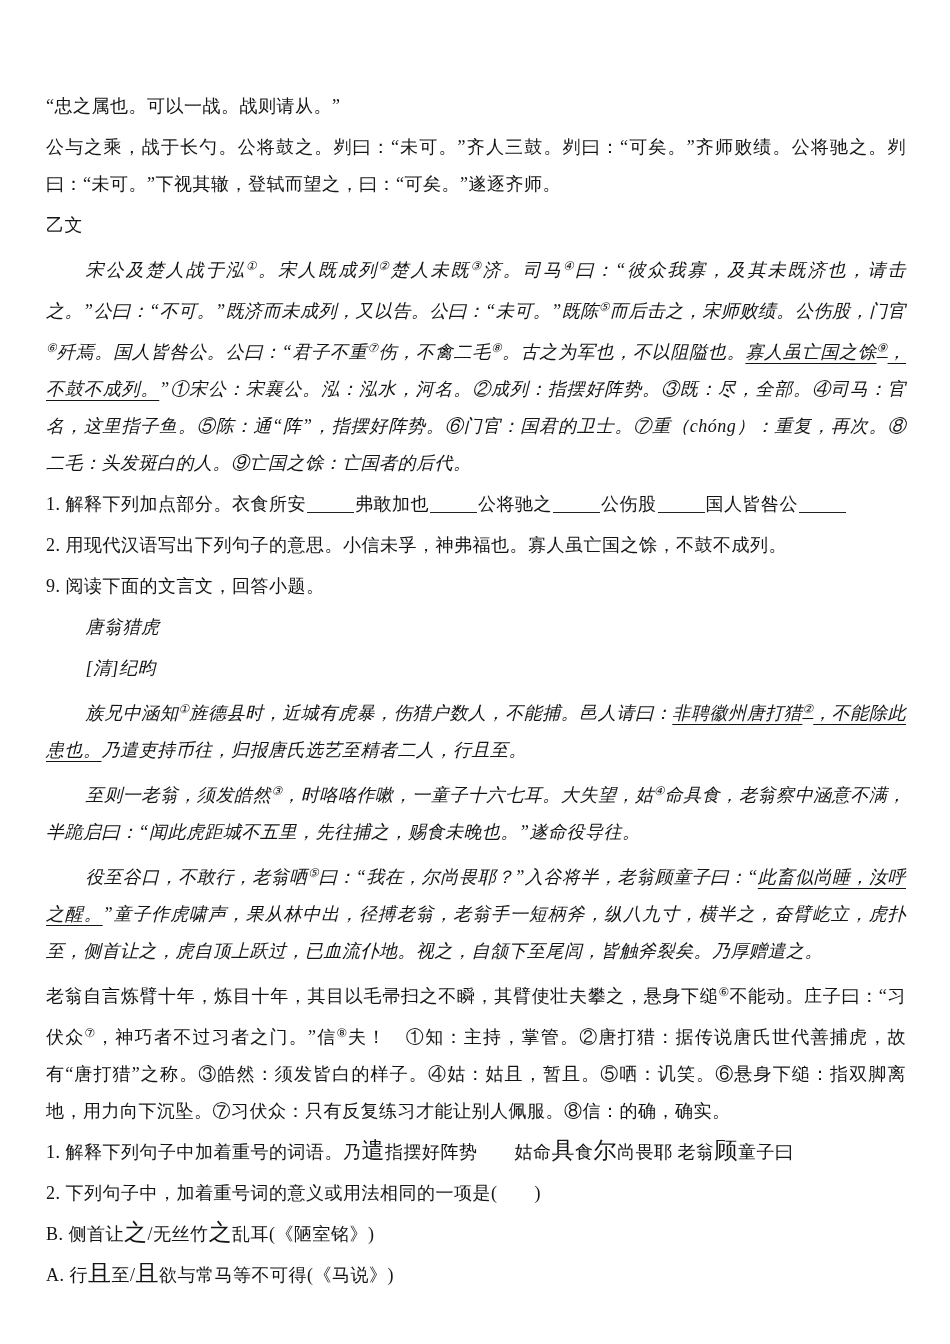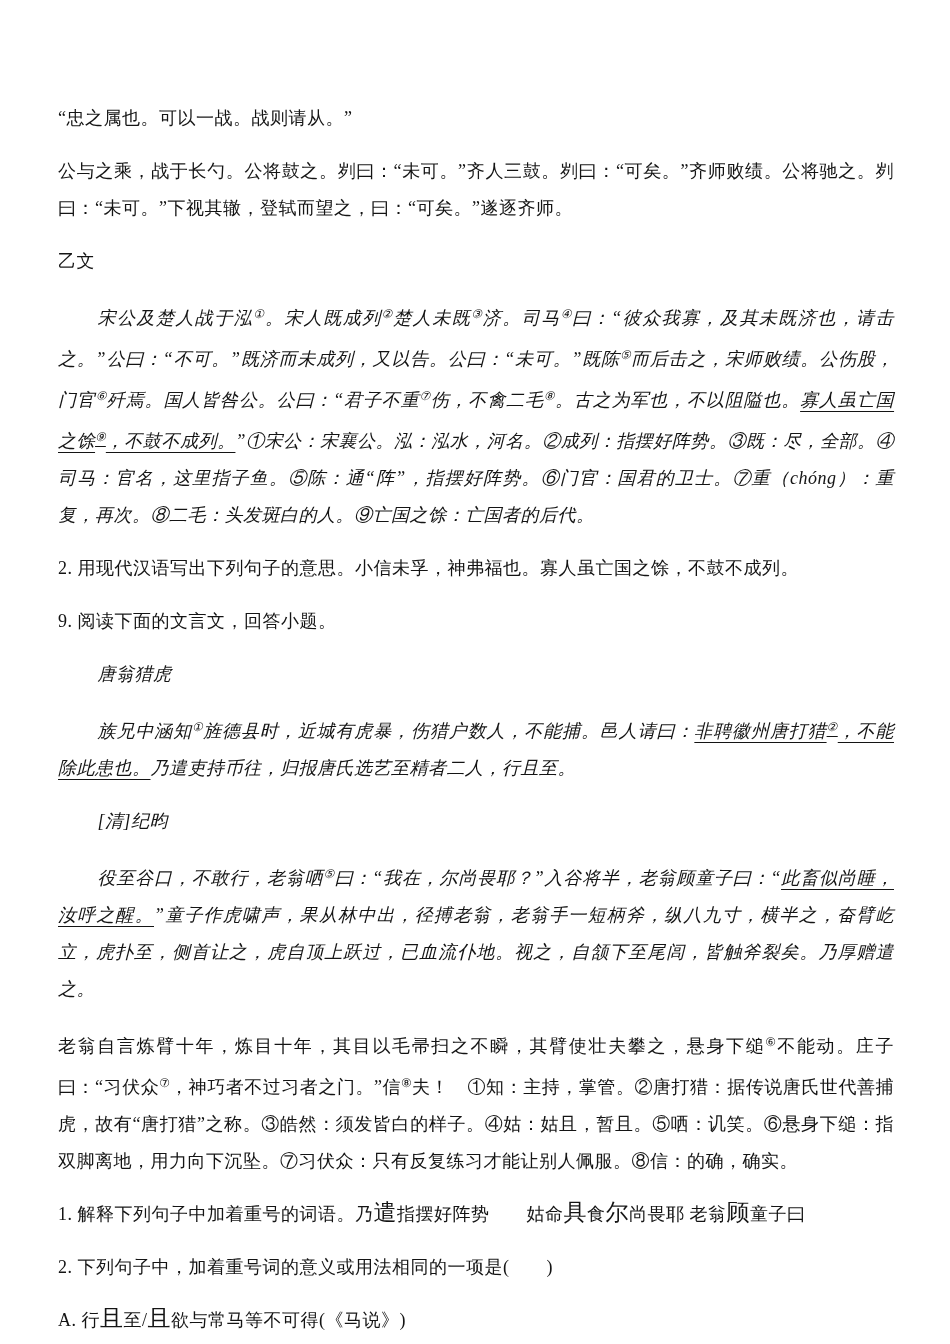--- a/index.html
+++ b/index.html
@@ -15,21 +15,21 @@
     font-family: "Liberation Serif", "DejaVu Serif", serif;
   }
   .doc {
     padding: 84px 40px 0 42px;
     font-size: 18px;
     line-height: 37px;
     text-align: justify;
     letter-spacing: 0.5px;
   }
   .doc p.line {
-    margin: 16px;
+    margin: 4px;
   }
   .doc p.indent {
     text-indent: 2.2em;
     font-style: italic;
   }
   .sup {
     font-size: 12px;
     vertical-align: 6px;
     letter-spacing: 0;
   }
@@ -54,25 +54,27 @@
 </style>
 </head>
 <body>
 
 <div class="doc">
   <div>
       <p class="line"><span>“忠之属也。可以一战。战则请从。”</span></p>
       <p class="line"><span>公与之乘，战于长勺。公将鼓之。刿曰：“未可。”齐人三鼓。刿曰：“可矣。”齐师败绩。公将驰之。刿曰：“未可。”下视其辙，登轼而望之，曰：“可矣。”遂逐齐师。</span></p>
       <p class="line"><span>乙文</span></p>
       <p class="line indent"><span>宋公及楚人战于泓</span><span class="sup">①</span><span>。宋人既成列</span><span class="sup">②</span><span>楚人未既</span><span class="sup">③</span><span>济。司马</span><span class="sup">④</span><span>曰：“彼众我寡，及其未既济也，请击之。”公曰：“不可。”既济而未成列，又以告。公曰：“未可。”既陈</span><span class="sup">⑤</span><span>而后击之，宋师败绩。公伤股，门官</span><span class="sup">⑥</span><span>歼焉。国人皆咎公。公曰：“君子不重</span><span class="sup">⑦</span><span>伤，不禽二毛</span><span class="sup">⑧</span><span>。古之为军也，不以阻隘也。</span><span class="u">寡人虽亡国之馀</span><span class="sup u">⑨</span><span class="u">，不鼓不成列。</span><span>”①宋公：宋襄公。泓：泓水，河名。②成列：指摆好阵势。③既：尽，全部。④司马：官名，这里指子鱼。⑤陈：通“阵”，指摆好阵势。⑥门官：国君的卫士。⑦重（chóng）：重复，再次。⑧二毛：头发斑白的人。⑨亡国之馀：亡国者的后代。</span></p>
+      <p class="line"><span>1. 解释下列加点部分。衣食所安</span><span class="blank"></span><span>弗敢加也</span><span class="blank"></span><span>公将驰之</span><span class="blank"></span><span>公伤股</span><span class="blank"></span><span>国人皆咎公</span><span class="blank"></span></p>
       <p class="line"><span>2. 用现代汉语写出下列句子的意思。小信未孚，神弗福也。寡人虽亡国之馀，不鼓不成列。</span></p>
       <p class="line"><span>9. 阅读下面的文言文，回答小题。</span></p>
       <p class="line indent"><span>唐翁猎虎</span></p>
+      <p class="line indent"><span>[清]纪昀</span></p>
       <p class="line indent"><span>族兄中涵知</span><span class="sup">①</span><span>旌德县时，近城有虎暴，伤猎户数人，不能捕。邑人请曰：</span><span class="u">非聘徽州唐打猎</span><span class="sup u">②</span><span class="u">，不能除此患也。</span><span>乃遣吏持币往，归报唐氏选艺至精者二人，行且至。</span></p>
-      <p class="line indent"><span>[清]纪昀</span></p>
+      <p class="line indent"><span>至则一老翁，须发皓然</span><span class="sup">③</span><span>，时咯咯作嗽，一童子十六七耳。大失望，姑</span><span class="sup">④</span><span>命具食，老翁察中涵意不满，半跪启曰：“闻此虎距城不五里，先往捕之，赐食未晚也。”遂命役导往。</span></p>
       <p class="line indent"><span>役至谷口，不敢行，老翁哂</span><span class="sup">⑤</span><span>曰：“我在，尔尚畏耶？”入谷将半，老翁顾童子曰：“</span><span class="u">此畜似尚睡，汝呼之醒。</span><span>”童子作虎啸声，果从林中出，径搏老翁，老翁手一短柄斧，纵八九寸，横半之，奋臂屹立，虎扑至，侧首让之，虎自顶上跃过，已血流仆地。视之，自颔下至尾闾，皆触斧裂矣。乃厚赠遣之。</span></p>
       <p class="line"><span>老翁自言炼臂十年，炼目十年，其目以毛帚扫之不瞬，其臂使壮夫攀之，悬身下缒</span><span class="sup">⑥</span><span>不能动。庄子曰：“习伏众</span><span class="sup">⑦</span><span>，神巧者不过习者之门。”信</span><span class="sup">⑧</span><span>夫！　①知：主持，掌管。②唐打猎：据传说唐氏世代善捕虎，故有“唐打猎”之称。③皓然：须发皆白的样子。④姑：姑且，暂且。⑤哂：讥笑。⑥悬身下缒：指双脚离地，用力向下沉坠。⑦习伏众：只有反复练习才能让别人佩服。⑧信：的确，确实。</span></p>
       <p class="line"><span>1. 解释下列句子中加着重号的词语。乃</span><span class="em-ch">遣</span><span>指摆好阵势　　姑命</span><span class="em-ch">具</span><span>食</span><span class="em-ch">尔</span><span>尚畏耶 老翁</span><span class="em-ch">顾</span><span>童子曰</span></p>
       <p class="line"><span>2. 下列句子中，加着重号词的意义或用法相同的一项是(　　)</span></p>
+      <p class="line"><span>B. 侧首让</span><span class="em-ch">之</span><span>/无丝竹</span><span class="em-ch">之</span><span>乱耳(《陋室铭》)</span></p>
       <p class="line"><span>A. 行</span><span class="em-ch">且</span><span>至/</span><span class="em-ch">且</span><span>欲与常马等不可得(《马说》)</span></p>
-      <p class="line"><span>B. 侧首让</span><span class="em-ch">之</span><span>/无丝竹</span><span class="em-ch">之</span><span>乱耳(《陋室铭》)</span></p>
     </div>
 </div>
 
 </body></html>

